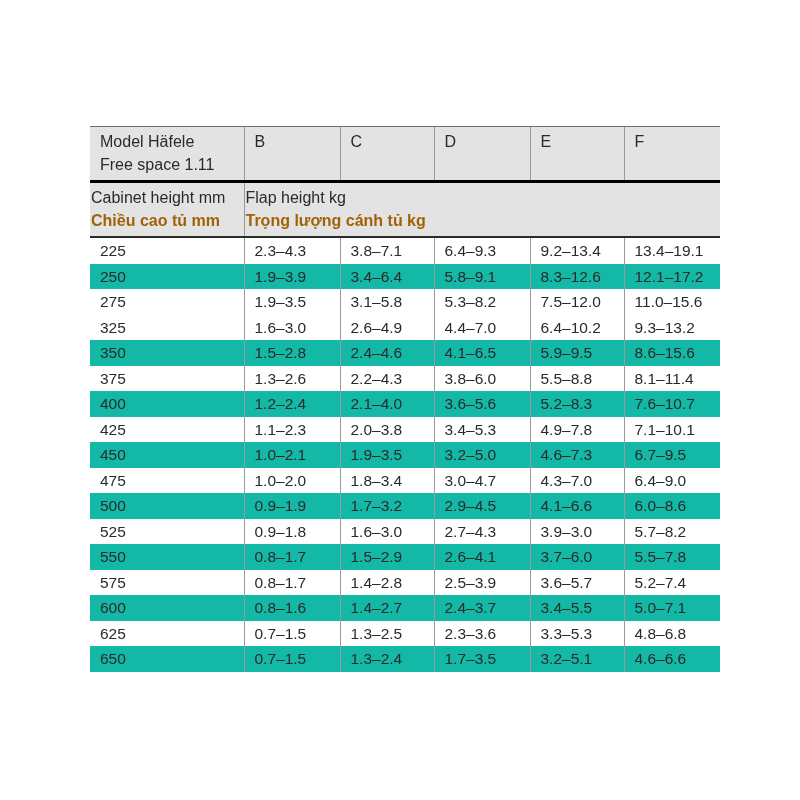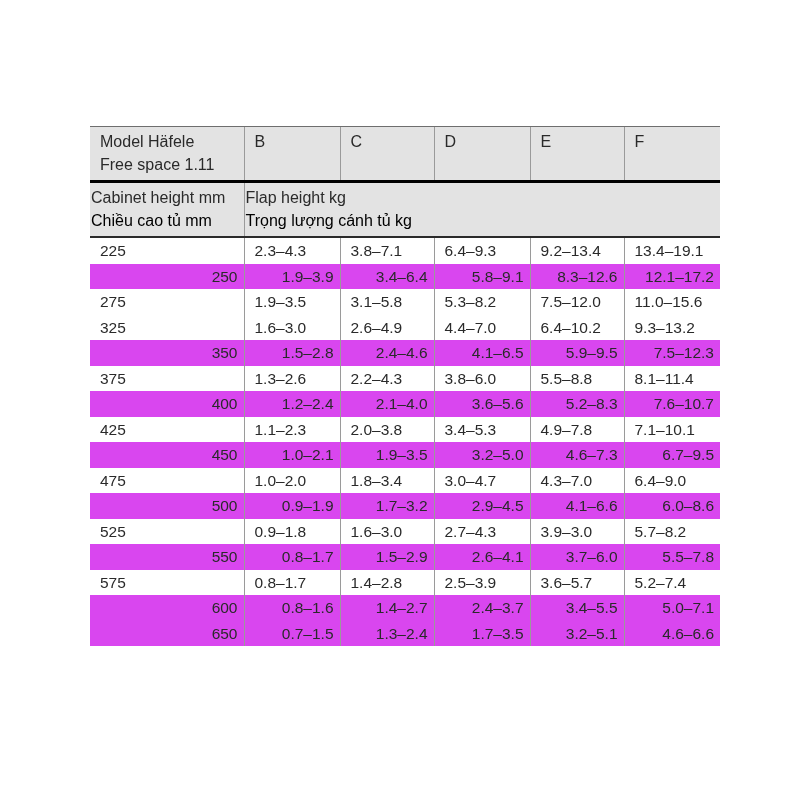--- a/index.html
+++ b/index.html
@@ -54,33 +54,33 @@
   tr.hdr2 td {
     background: #e3e3e3;
     border-bottom: 2px solid #2b2b2b;
     height: 50px;
     vertical-align: top;
     padding: 3px 6px 0 1px;
     line-height: 23px;
   }
   tr.hdr2 td + td { border-left: 1px solid #9a9a9a; }
 
-  .sub-line { color: #000000; }
+  .sub-line { color: #a16207; font-weight: bold; }
 
   
   tbody.data td {
     height: 25.5px;
     padding: 0 6px 0 10px;
     vertical-align: middle;
     line-height: 25.5px;
     font-size: 15.5px;
     white-space: nowrap;
   }
   tbody.data td + td { border-left: 1px solid #9a9a9a; }
-  tbody.data tr.zebra td { background: #d946ef; text-align: right; }
+  tbody.data tr.zebra td { background: #14b8a6; }
 </style>
 </head>
 <body>
 
 <div class="page">
   <div class="spec-table-wrap">
     <table class="spec-table">
       <colgroup>
         <col class="c-height">
           <col class="c-b">
@@ -144,21 +144,21 @@
             <td>4.4–7.0</td>
             <td>6.4–10.2</td>
             <td>9.3–13.2</td>
           </tr>
           <tr class="zebra">
             <td>350</td>
             <td>1.5–2.8</td>
             <td>2.4–4.6</td>
             <td>4.1–6.5</td>
             <td>5.9–9.5</td>
-            <td>7.5–12.3</td>
+            <td>8.6–15.6</td>
           </tr>
           <tr>
             <td>375</td>
             <td>1.3–2.6</td>
             <td>2.2–4.3</td>
             <td>3.8–6.0</td>
             <td>5.5–8.8</td>
             <td>8.1–11.4</td>
           </tr>
           <tr class="zebra">
@@ -226,20 +226,28 @@
             <td>5.2–7.4</td>
           </tr>
           <tr class="zebra">
             <td>600</td>
             <td>0.8–1.6</td>
             <td>1.4–2.7</td>
             <td>2.4–3.7</td>
             <td>3.4–5.5</td>
             <td>5.0–7.1</td>
           </tr>
+          <tr>
+            <td>625</td>
+            <td>0.7–1.5</td>
+            <td>1.3–2.5</td>
+            <td>2.3–3.6</td>
+            <td>3.3–5.3</td>
+            <td>4.8–6.8</td>
+          </tr>
           <tr class="zebra">
             <td>650</td>
             <td>0.7–1.5</td>
             <td>1.3–2.4</td>
             <td>1.7–3.5</td>
             <td>3.2–5.1</td>
             <td>4.6–6.6</td>
           </tr>
         </tbody>
     </table>

